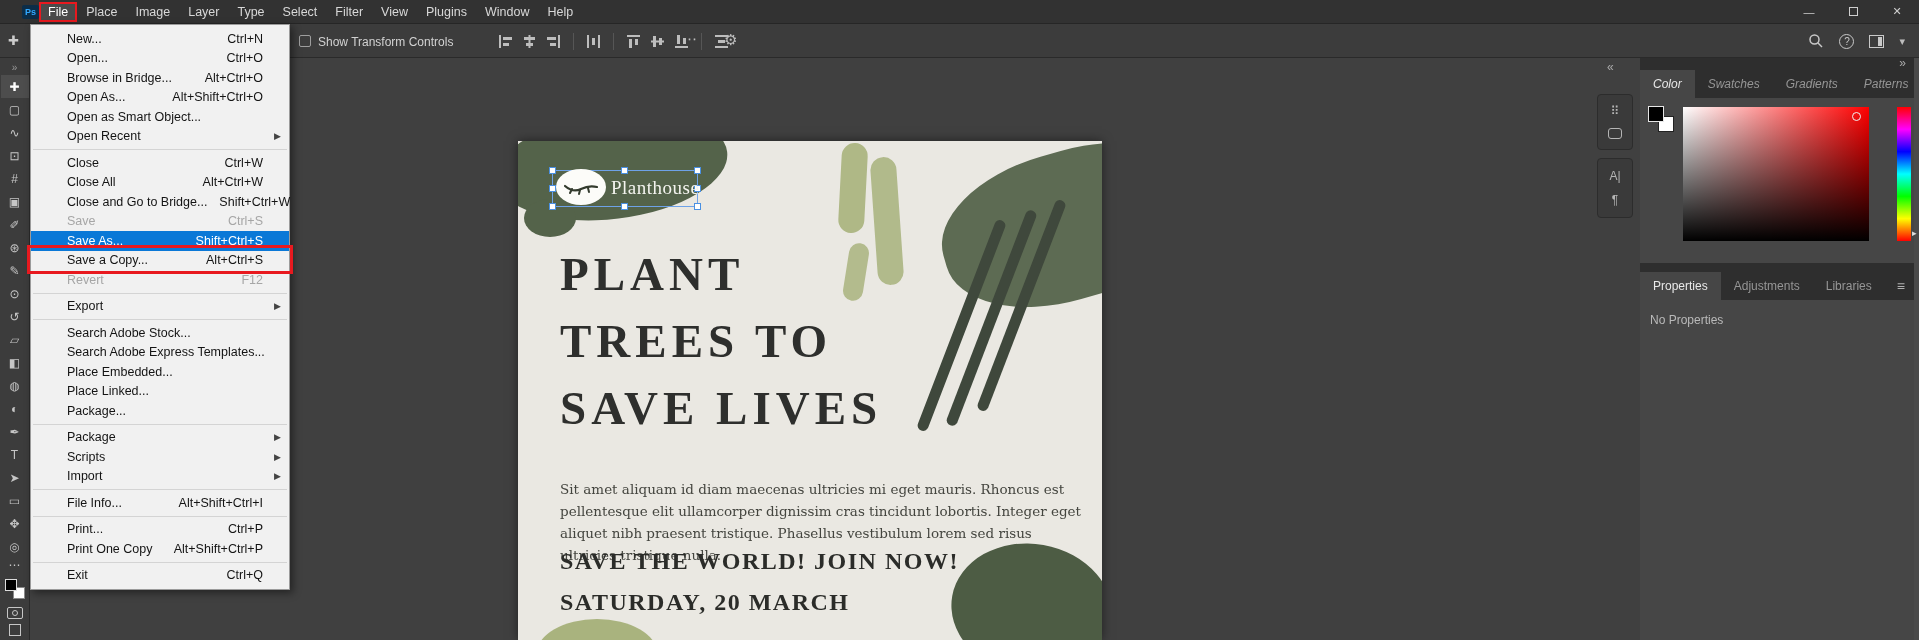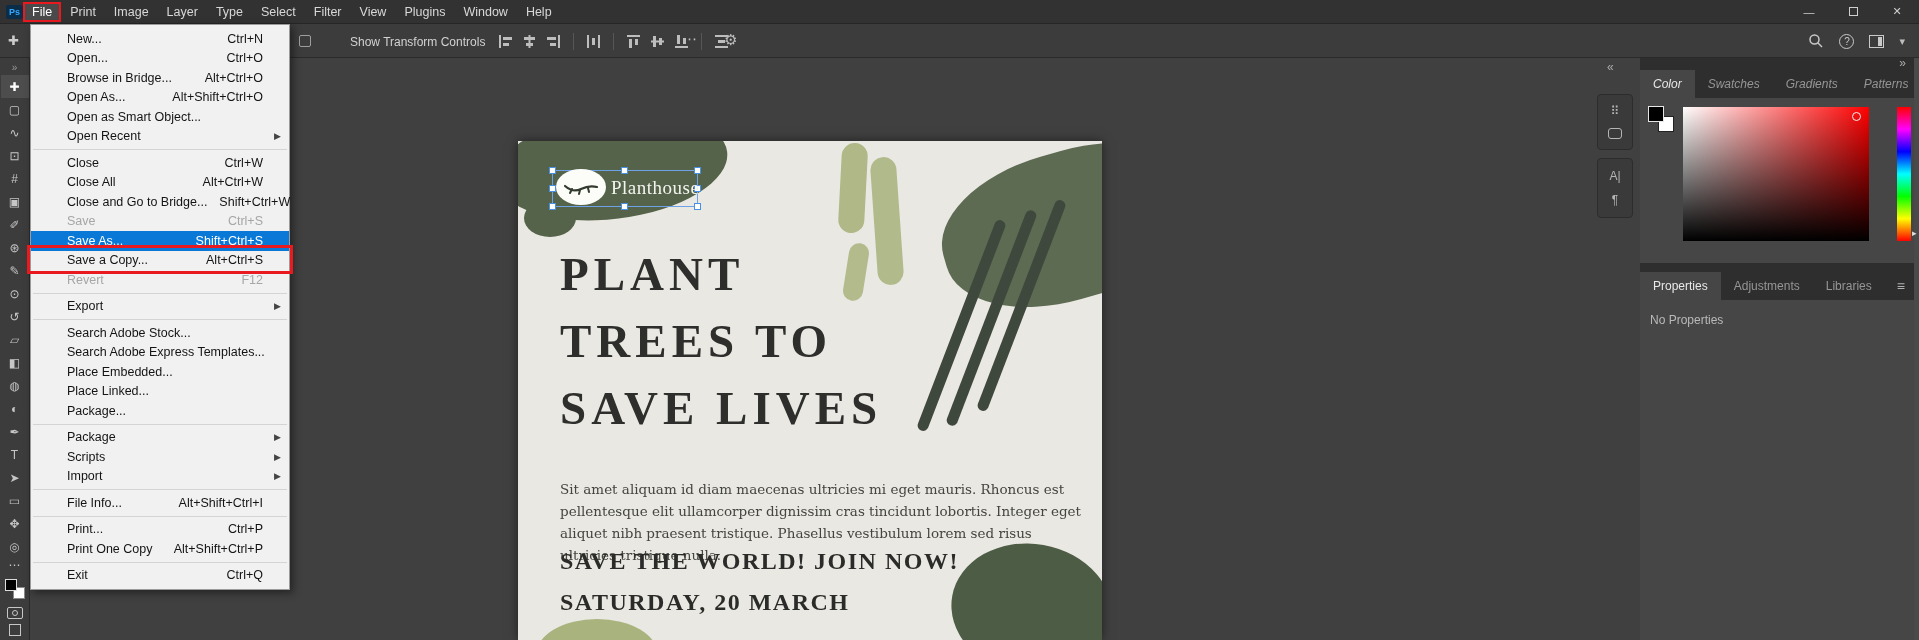--- a/index.html
+++ b/index.html
@@ -9,38 +9,38 @@
     background:#404040; font-family:"Liberation Sans", sans-serif;
     -webkit-font-smoothing:antialiased;
   }
   
   .titlebar {
     position:absolute; left:0; top:0; width:1919px; height:24px;
     background:#323232; border-bottom:1px solid #262626;
     display:flex; align-items:center;
   }
   .ps-logo {
-    width:17px; height:14px; margin-left:6px; border-radius:2px;
+    width:17px; height:14px; margin-left:22px; border-radius:2px;
     background:#0c2d48; color:#31a8ff; font-size:9px; font-weight:bold;
     display:flex; align-items:center; justify-content:center;
   }
   .mb-item { padding:3px 9px; font-size:12.5px; color:#d8d8d8; cursor:default; }
   .mb-item.open { background:#4a4a4a; border:2px solid #e8191f; padding:1px 7px; color:#ffffff; }
   .tb-spacer { flex:1; }
   .win-btn { width:44px; height:23px; display:flex; align-items:center; justify-content:center; color:#cfcfcf; font-size:11px; }
   .win-btn .maxbox { width:9px; height:9px; border:1px solid #cfcfcf; }
   
   .optionsbar {
     position:absolute; left:0; top:24px; width:1919px; height:34px;
     background:#3c3c3c; border-bottom:1px solid #2a2a2a;
     display:flex; align-items:center; font-size:12px; color:#d2d2d2;
   }
   .opt-tool-glyph { position:absolute; left:8px; top:9px; color:#cccccc; font-size:13px; }
   .opt-check { position:absolute; left:299px; top:11px; width:12px; height:12px; border:1px solid #9e9e9e; border-radius:2px; background:transparent; }
-  .opt-check-label { position:absolute; left:318px; top:11px; color:#d2d2d2;margin-left:32px; }
+  .opt-check-label { position:absolute; left:318px; top:11px; color:#d2d2d2; }
   .align-icons { position:absolute; left:498px; top:9px; display:flex; align-items:center; gap:9px; }
   .vsep { width:1px; height:17px; background:#565656; margin:0 3px; }
   .align-icons svg { display:block; }
   .opt-more { position:absolute; left:682px; top:6px; color:#bdbdbd; font-size:15px; }
   .opt-gear { position:absolute; left:724px; top:7px; color:#bdbdbd; font-size:15px; }
   .opt-right { position:absolute; right:14px; top:0; height:34px; display:flex; align-items:center; gap:15px; }
   .q-circle { width:15px; height:15px; border:1px solid #c9c9c9; border-radius:50%; color:#c9c9c9; font-size:10px; display:flex; align-items:center; justify-content:center; }
   .panel-ic { width:15px; height:13px; border:1px solid #c9c9c9; position:relative; }
   .panel-ic:after { content:""; position:absolute; right:1px; top:1px; bottom:1px; width:4px; background:#c9c9c9; }
   .opt-chev { color:#bdbdbd; font-size:11px; }
@@ -152,21 +152,21 @@
 </head>
 <body>
 
 <div id="root">
 
   <div class="titlebar">
     <div class="ps-logo">
         <span>Ps</span>
       </div>
     <div class="mb-item open">File</div>
-    <div class="mb-item">Print</div>
+    <div class="mb-item">Place</div>
     <div class="mb-item">Image</div>
     <div class="mb-item">Layer</div>
     <div class="mb-item">Type</div>
     <div class="mb-item">Select</div>
     <div class="mb-item">Filter</div>
     <div class="mb-item">View</div>
     <div class="mb-item">Plugins</div>
     <div class="mb-item">Window</div>
     <div class="mb-item">Help</div>
     <div class="tb-spacer"></div>

